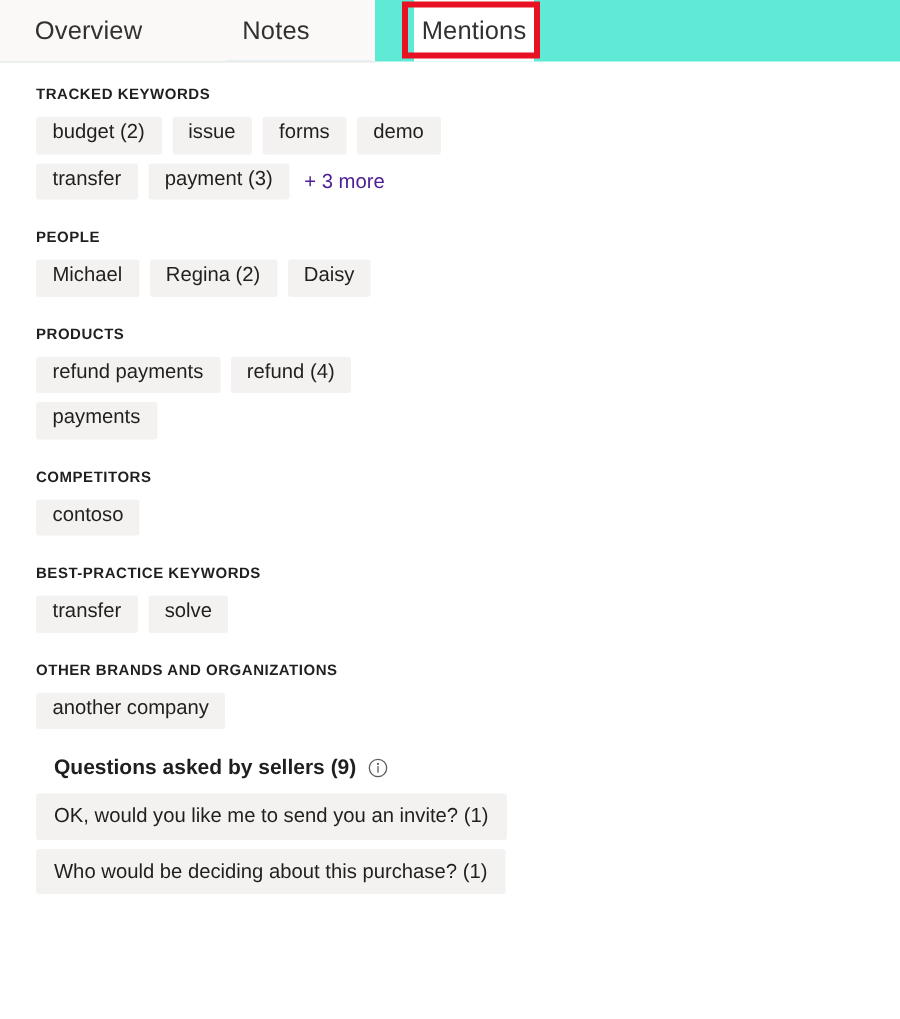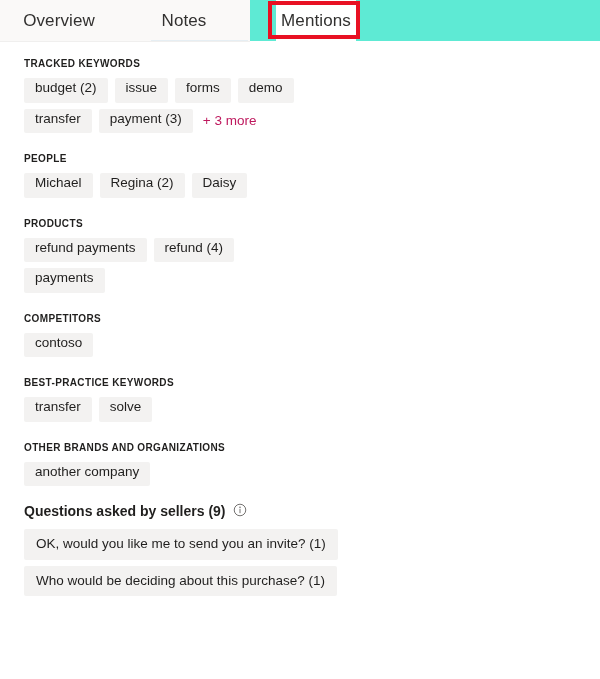--- a/index.html
+++ b/index.html
@@ -110,38 +110,39 @@
     font-size: 13.5px;
     line-height: 1;
     padding: 3px 11px 8px;
     border-radius: 2px;
     white-space: nowrap;
     border: none;
     font-family: "Liberation Sans", sans-serif;
     cursor: pointer;
   }
   .more-link {
-    color: #be185d;
+    color: #4c1d95;
     font-size: 13.5px;
     cursor: pointer;
     white-space: nowrap;
     padding-left: 3px;
     text-decoration: none;
   }
 
   
   .group { margin-bottom: 20px; }
   .group .section-title { margin-bottom: 9px; }
 
   
   .q-header {
     display: flex;
-    align-items: flex-start;
+    align-items: flex-end;
     gap: 7px;
     margin-bottom: 10px;
+    margin-left: 12px;
   }
   .q-title {
     font-size: 14px;
     font-weight: bold;
     color: #201f1e;
   }
   .info-icon {
     width: 14px;
     height: 14px;
     display: inline-block;

